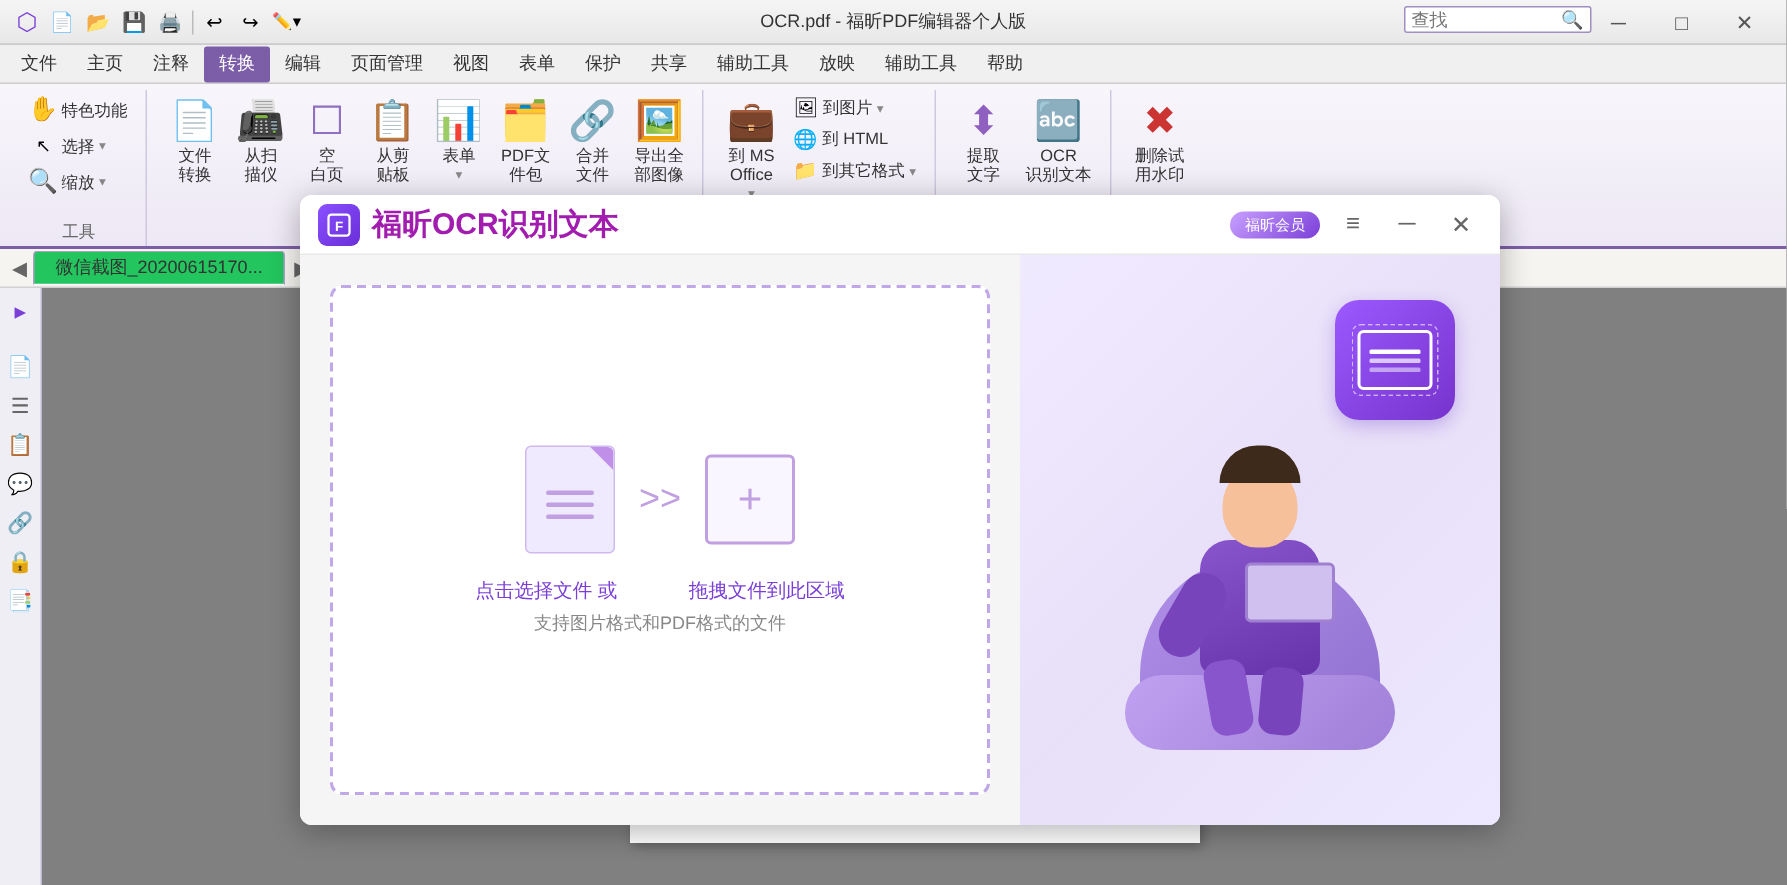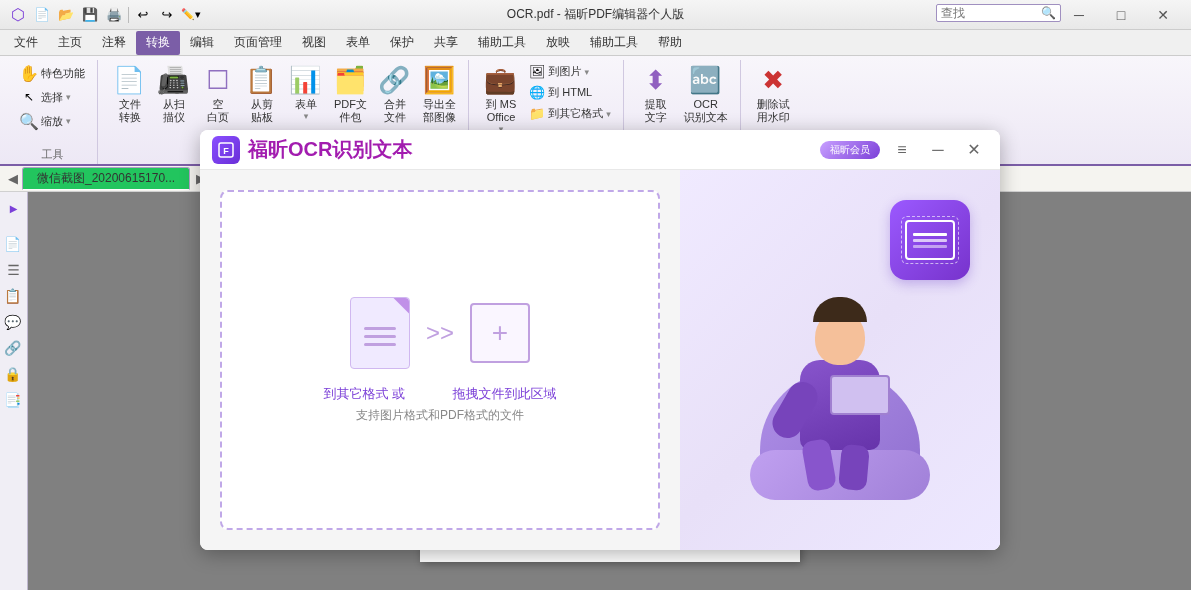--- a/index.html
+++ b/index.html
@@ -615,21 +615,21 @@
               </div>
             </div>
 
             <span class="arrow-icon">&gt;&gt;</span>
 
             <div class="plus-icon-box">
               <span style="font-size:28px; color:#c0a0e0;">+</span>
             </div>
           </div>
           <div class="drop-text1">
-            <span>到其它格式 或 </span><span style="color:#7b3fd8;margin-left:44px;">拖拽文件到此区域</span>
+            <span>点击选择文件 或 </span><span style="color:#7b3fd8;margin-left:44px;">拖拽文件到此区域</span>
           </div>
           <div class="drop-text2">支持图片格式和PDF格式的文件</div>
         </div>
 
         <div class="modal-decoration">
 
           <div class="ocr-icon-float">
             <div class="ocr-icon-inner">
               <div style="display:flex; flex-direction:column; gap:3px; width:34px;">
                 <div style="height:3px; background:white; border-radius:1px;"></div>

